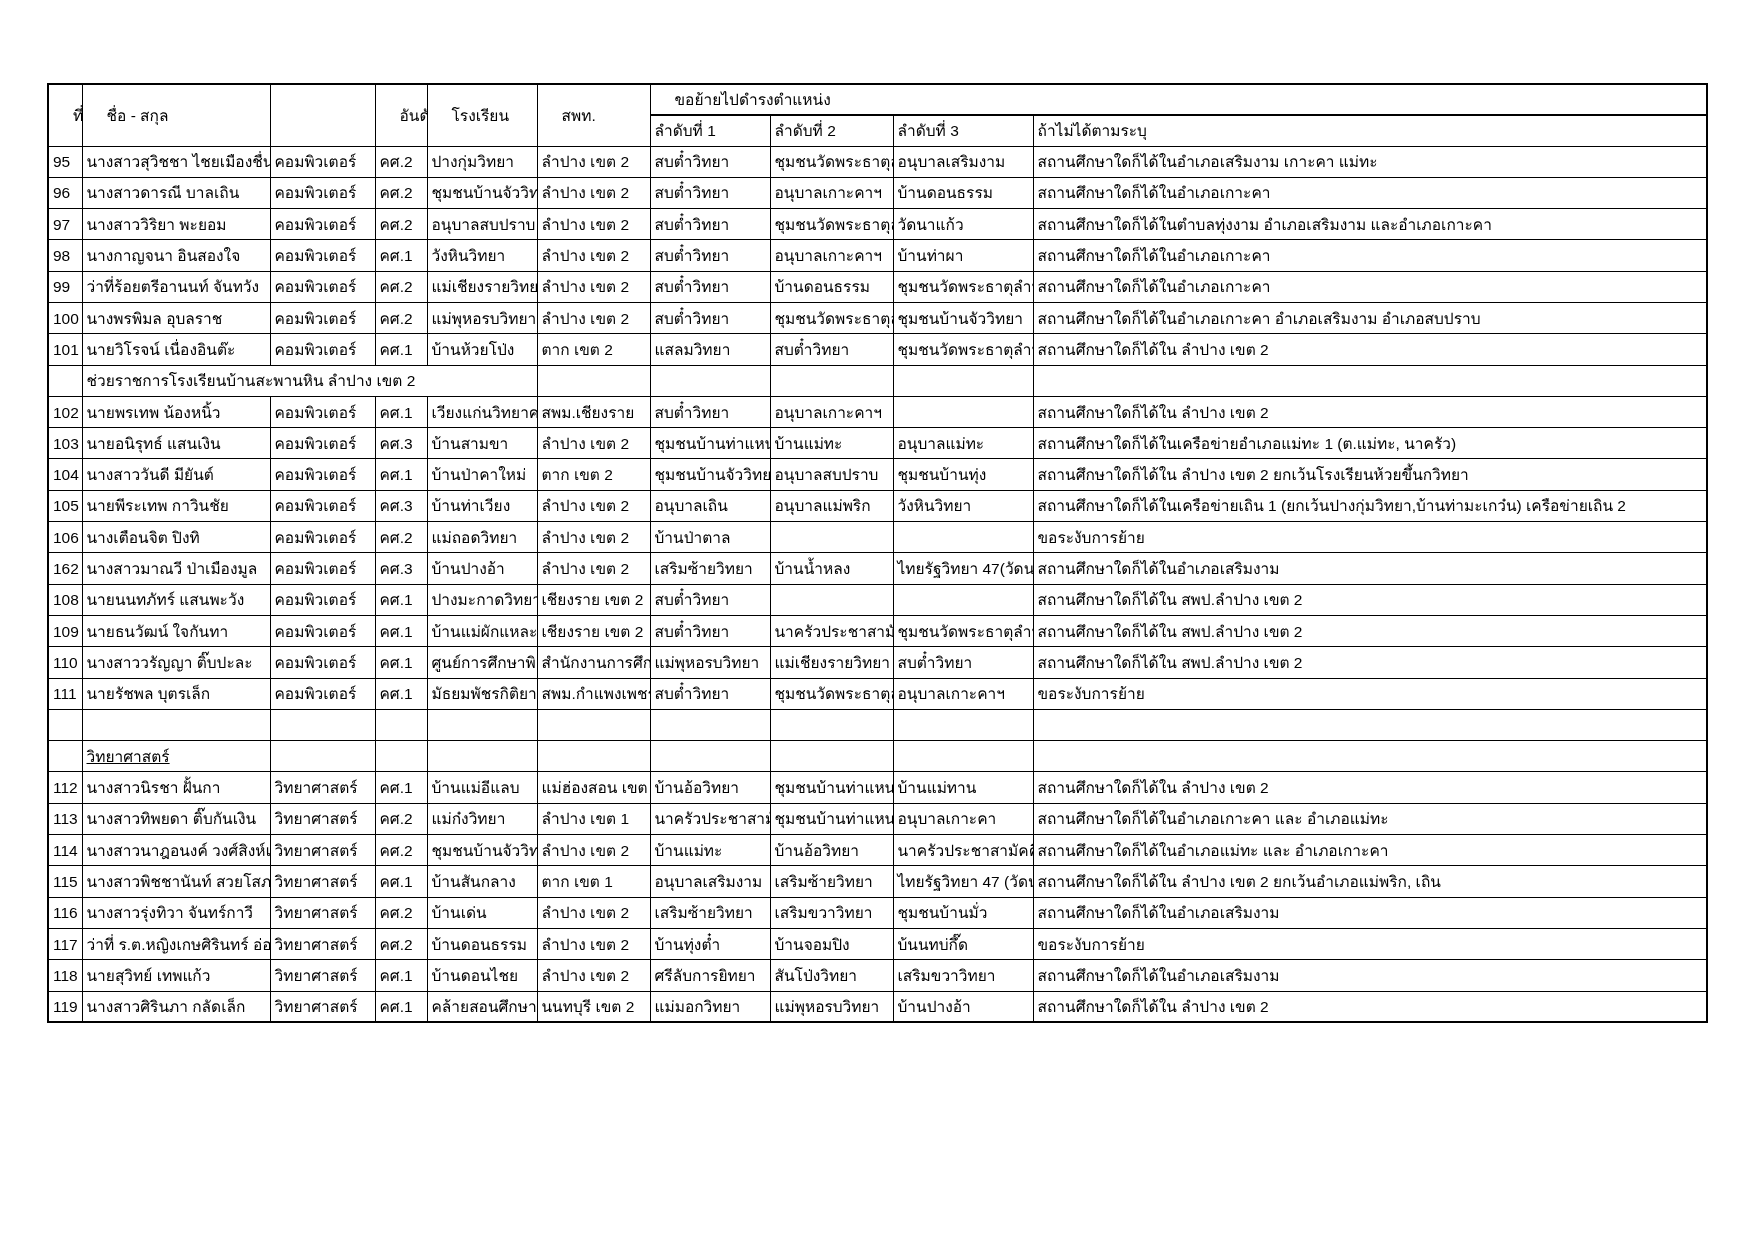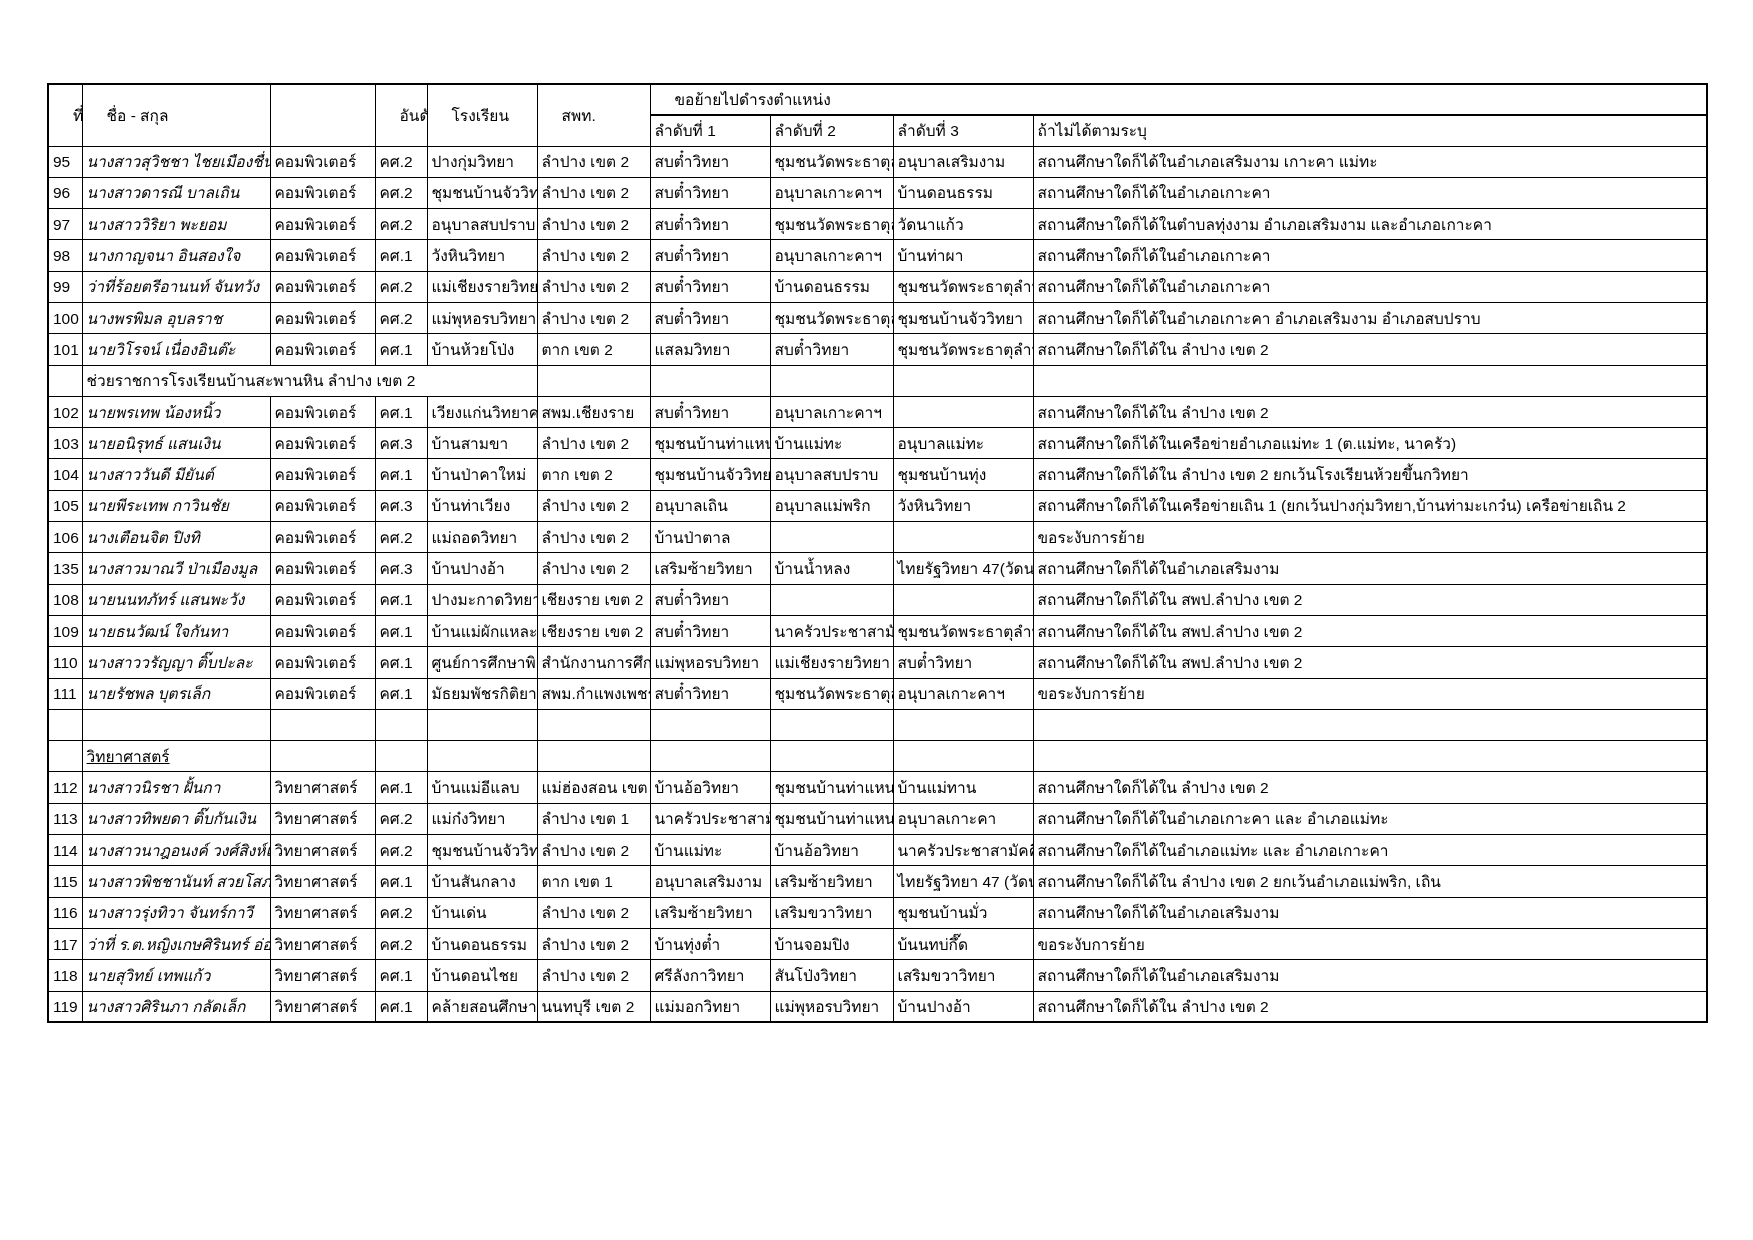--- a/index.html
+++ b/index.html
@@ -38,21 +38,21 @@
   
   table.main { border: 2px solid #000; }
   table.main tr.hdr-top td { border-bottom: none; padding-left: 24px; }
   .hdr-cell {
     text-align: center;
     font-size: 17px;
     font-weight: normal;
   }
   .hdr-top td, .hdr-sub td { height: 31px; }
   td.c-no   { text-align: center; }
-  td.c-name { text-align: left; font-style: italic; }
+  td.c-name { text-align: left; }
   td.c-subj { text-align: left; }
   td.c-rank { text-align: center; }
   td.c-school { text-align: left; }
   td.c-area { text-align: left; }
   td.c-ch { text-align: left; }
   td.c-note { text-align: left; }
 
   .row td { height: 31.3px; }
 
   .small { font-size: 11px; }
@@ -252,21 +252,21 @@
           <td class="c-subj">คอมพิวเตอร์</td>
           <td class="c-rank">คศ.2</td>
           <td class="c-school">แม่ถอดวิทยา</td>
           <td class="c-area">ลำปาง เขต 2</td>
           <td class="c-ch">บ้านป่าตาล</td>
           <td class="c-ch">&nbsp;</td>
           <td class="c-ch">&nbsp;</td>
           <td class="c-note">ขอระงับการย้าย</td>
         </tr>
         <tr class="row">
-          <td class="c-no">135</td>
+          <td class="c-no">162</td>
           <td class="c-name">นางสาวมาณวี  ป่าเมืองมูล</td>
           <td class="c-subj">คอมพิวเตอร์</td>
           <td class="c-rank">คศ.3</td>
           <td class="c-school">บ้านปางอ้า</td>
           <td class="c-area">ลำปาง เขต 2</td>
           <td class="c-ch">เสริมซ้ายวิทยา</td>
           <td class="c-ch">บ้านน้ำหลง</td>
           <td class="c-ch tiny">ไทยรัฐวิทยา 47(วัดนาเดา)</td>
           <td class="c-note">สถานศึกษาใดก็ได้ในอำเภอเสริมงาม</td>
         </tr>
@@ -414,21 +414,21 @@
           <td class="c-ch">บ้นนทบ่กึ๊ด</td>
           <td class="c-note">ขอระงับการย้าย</td>
         </tr>
         <tr class="row">
           <td class="c-no">118</td>
           <td class="c-name">นายสุวิทย์  เทพแก้ว</td>
           <td class="c-subj">วิทยาศาสตร์</td>
           <td class="c-rank">คศ.1</td>
           <td class="c-school">บ้านดอนไชย</td>
           <td class="c-area">ลำปาง เขต 2</td>
-          <td class="c-ch">ศรีลังกาวิทยา</td>
+          <td class="c-ch">ศรีลับการยิทยา</td>
           <td class="c-ch">สันโป่งวิทยา</td>
           <td class="c-ch">เสริมขวาวิทยา</td>
           <td class="c-note">สถานศึกษาใดก็ได้ในอำเภอเสริมงาม</td>
         </tr>
         <tr class="row">
           <td class="c-no">119</td>
           <td class="c-name">นางสาวศิรินภา  กลัดเล็ก</td>
           <td class="c-subj">วิทยาศาสตร์</td>
           <td class="c-rank">คศ.1</td>
           <td class="c-school">คล้ายสอนศึกษา</td>

